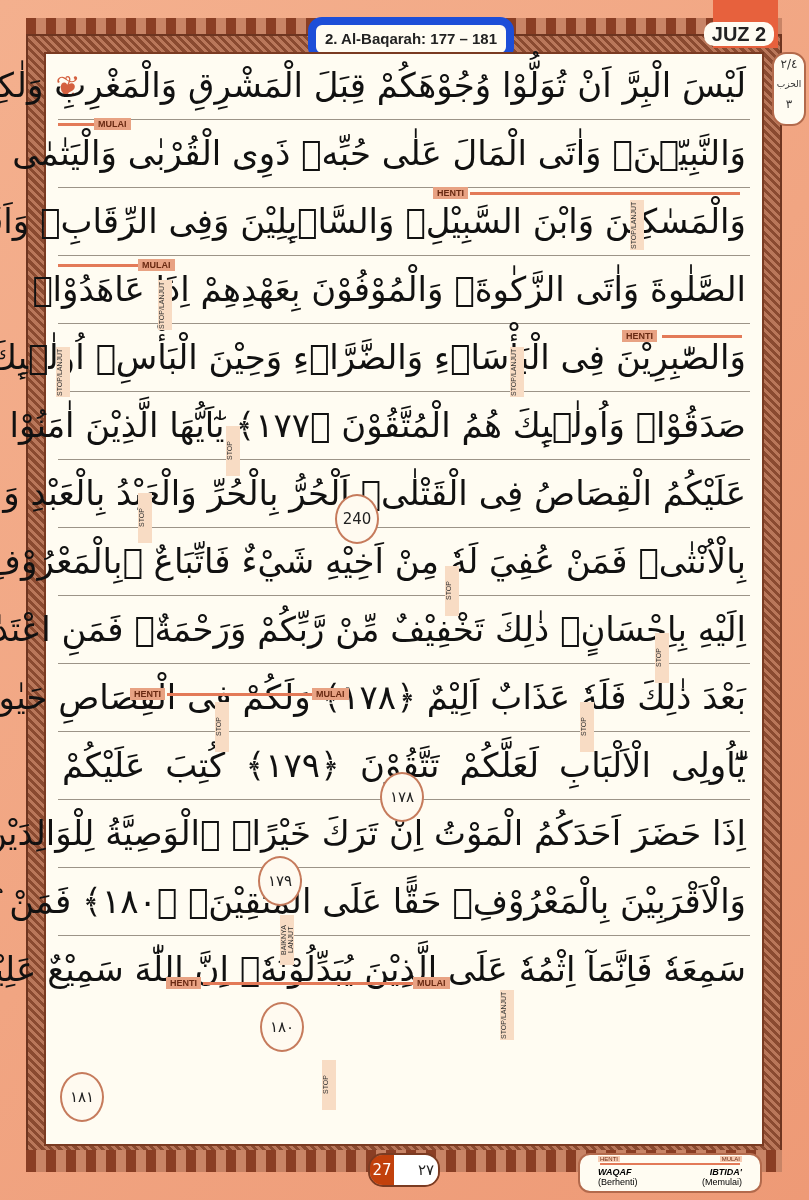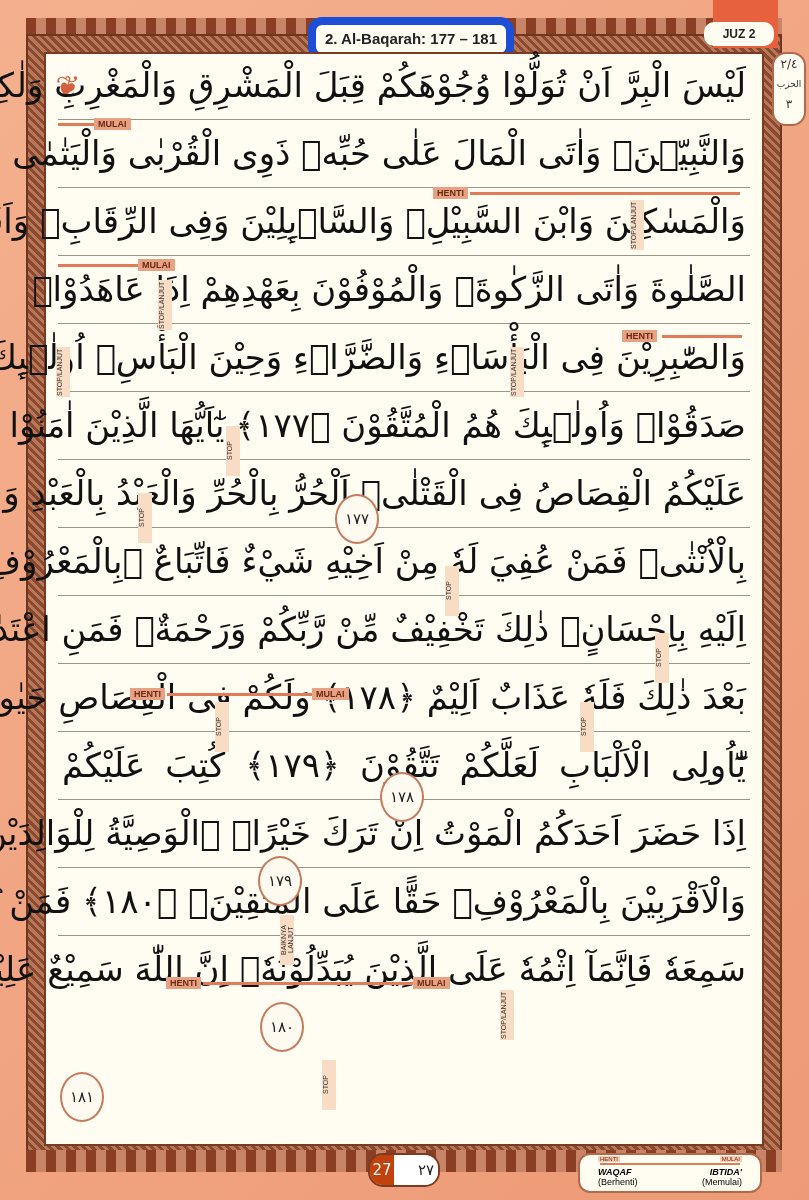--- a/index.html
+++ b/index.html
@@ -13,21 +13,21 @@
      border:2px solid #6e3520;box-sizing:border-box;}
   .frame-top,.frame-bot{position:absolute;left:26px;width:756px;height:22px;
      background:repeating-linear-gradient(90deg,#8a3e24 0 10px,#c88466 10px 20px);}
   .frame-top{top:18px;}
   .frame-bot{top:1150px;}
   .page{position:absolute;left:44px;top:52px;width:720px;height:1094px;background:#fffcf2;border:2px solid #7a3b22;box-sizing:border-box;}
   .header-title{position:absolute;left:308px;top:17px;width:190px;height:28px;background:#fffcf2;border:8px solid #1d4ed8;border-radius:14px;
      font-weight:bold;font-size:15px;text-align:center;line-height:28px;color:#222;font-family:"Liberation Sans",sans-serif;}
   .juz-tab{position:absolute;left:713px;top:0;width:65px;height:48px;background:#e7613d;}
   .juz-badge{position:absolute;left:704px;top:22px;width:70px;height:24px;background:#fffcf2;border-radius:10px;
-     font-weight:bold;font-size:12px;text-align:center;line-height:24px;color:#222;font-family:"Liberation Sans",sans-serif;}
+     font-weight:bold;font-size:20px;text-align:center;line-height:24px;color:#222;font-family:"Liberation Sans",sans-serif;}
   .hizb{position:absolute;left:772px;top:52px;width:30px;height:70px;background:#fffcf2;border:2px solid #b36a4c;border-radius:14px;
      font-size:12px;text-align:center;line-height:20px;color:#333;direction:rtl;}
   .ornament{position:absolute;left:54px;top:64px;width:28px;height:46px;color:#d4603f;font-size:30px;line-height:46px;text-align:center;}
   .lines{position:absolute;left:58px;top:52px;width:692px;}
   .line{position:relative;height:67px;border-bottom:1px solid #9c9488;direction:rtl;text-align:justify;text-align-last:justify;
      font-family:"DejaVu Sans",sans-serif;font-size:34px;line-height:67px;color:#111;white-space:nowrap;}
   .line .t{display:block;padding:0 4px;}
   .mark{position:absolute;font-size:9px;font-weight:bold;font-family:"Liberation Sans",sans-serif;color:#fff;padding:1px 4px;background:#e8a283;color:#6a2a12;}
   .redline{position:absolute;height:3px;background:#e37a58;}
   .stopbox{position:absolute;width:14px;height:50px;background:#f8dcc4;font-size:7px;writing-mode:vertical-rl;transform:rotate(180deg);text-align:center;color:#333;font-family:"Liberation Sans",sans-serif;}
@@ -138,21 +138,21 @@
 <div class="stopbox" style="left:226px;top:426px">STOP</div>
 <div class="stopbox" style="left:138px;top:493px">STOP</div>
 <div class="stopbox" style="left:445px;top:566px">STOP</div>
 <div class="stopbox" style="left:655px;top:633px">STOP</div>
 <div class="stopbox" style="left:580px;top:702px">STOP</div>
 <div class="stopbox" style="left:215px;top:702px">STOP</div>
 <div class="stopbox" style="left:280px;top:915px">BAIKNYA LANJUT</div>
 <div class="stopbox" style="left:500px;top:990px">STOP/LANJUT</div>
 <div class="stopbox" style="left:322px;top:1060px">STOP</div>
 
-<div class="ayah" style="left:335px;top:494px">١٧٧</div>
+<div class="ayah" style="left:335px;top:494px">240</div>
 <div class="ayah" style="left:380px;top:772px">١٧٨</div>
 <div class="ayah" style="left:258px;top:856px">١٧٩</div>
 <div class="ayah" style="left:260px;top:1002px">١٨٠</div>
 <div class="ayah" style="left:60px;top:1072px">١٨١</div>
 
 <div class="footer-num">
   <span class="fn-latin">27</span>
   <span class="fn-arab">٢٧</span>
 </div>
 

